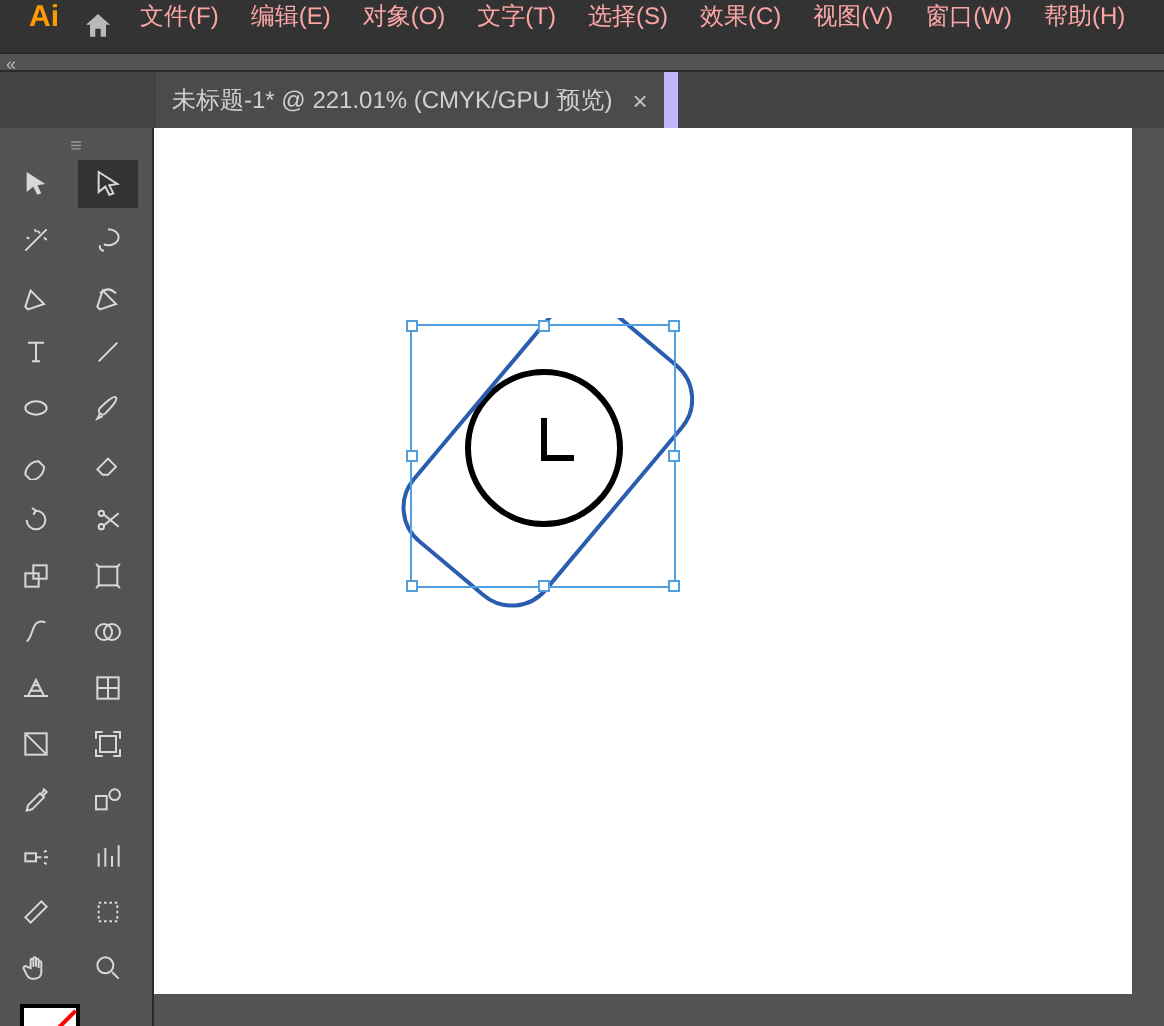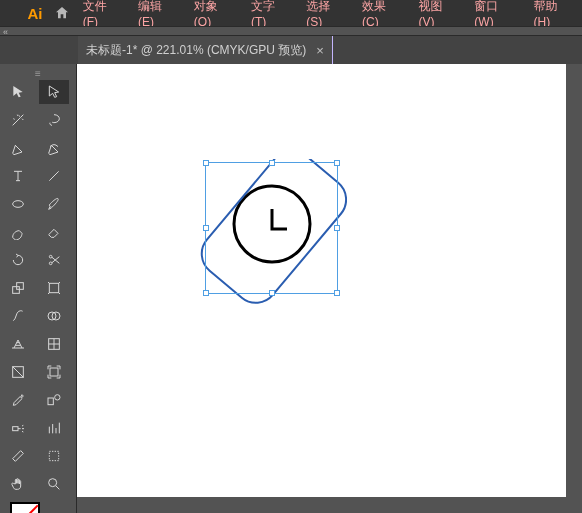--- a/index.html
+++ b/index.html
@@ -1,25 +1,25 @@
 <!DOCTYPE html>
 <html><head>
 <meta charset="utf-8">
 <style>
   * { box-sizing: border-box; margin: 0; padding: 0; font-family: "Segoe UI", Arial, sans-serif; }
   html, body { width: 582px; height: 513px; background: #4a4a4a; overflow: hidden; }
-  .menubar { background: #333333; height: 26px; display: flex; align-items: center; padding-left: 21px; }
+  .menubar { background: #333333; height: 26px; display: flex; align-items: flex-start; padding-left: 8px; }
   .ai-logo { color: #ff9a00; font-weight: bold; font-size: 15px; width: 28px; text-align: center; }
   .home-icon { width: 26px; height: 26px; display:flex; align-items:center; justify-content:center; cursor:pointer; }
   .home-icon svg { fill:#b8b8b8; }
   .menu-item { color: #fca5a5; font-size: 12px; padding: 0 8px; cursor: pointer; }
   .ctrl-strip { background: #535353; height:10px; border-top:1px solid #2a2a2a; border-bottom:1px solid #2a2a2a; position:relative;}
   .ctrl-strip .chev { position:absolute; left:3px; top:0px; color:#bbb; font-size:9px;}
   .tabbar { background: #434343; height: 28px; display: flex; align-items: center; padding-left: 78px; }
-  .tab { background: #4b4b4b; height: 28px; display: flex; align-items: center; color: #d0d0d0; font-size: 12px; padding: 0 8px; border-right: 1px solid #c4b5fd; }
+  .tab { background: #4b4b4b; height: 28px; display: flex; align-items: center; color: #d0d0d0; font-size: 12px; padding: 0 8px; border-right: 7px solid #c4b5fd; }
   .tab .close { margin-left: 10px; font-size: 13px; color:#c0c0c0; cursor:pointer; }
   .workspace { display:flex; height: calc(513px - 26px - 10px - 28px); }
   .tools { width:76px; background:#535353; display:flex; flex-wrap:wrap; padding-top:4px; }
   .tools .drag { width:76px; height:10px; display:flex; justify-content:center; color:#999; font-size:10px;}
   .tool { width:30px; height:24px; margin:2px 3px; display:flex; align-items:center; justify-content:center; cursor:pointer; }
   .tool.active { background:#333333; }
   .tool svg { stroke:#d8d8d8; fill:none; stroke-width:1.5; }
   .tool .fillicon { fill:#d8d8d8; stroke:none;}
   .swatches { width:76px; padding:4px 6px; }
   .fs-box { position:relative; width:50px; height:46px; margin-left:4px;}

